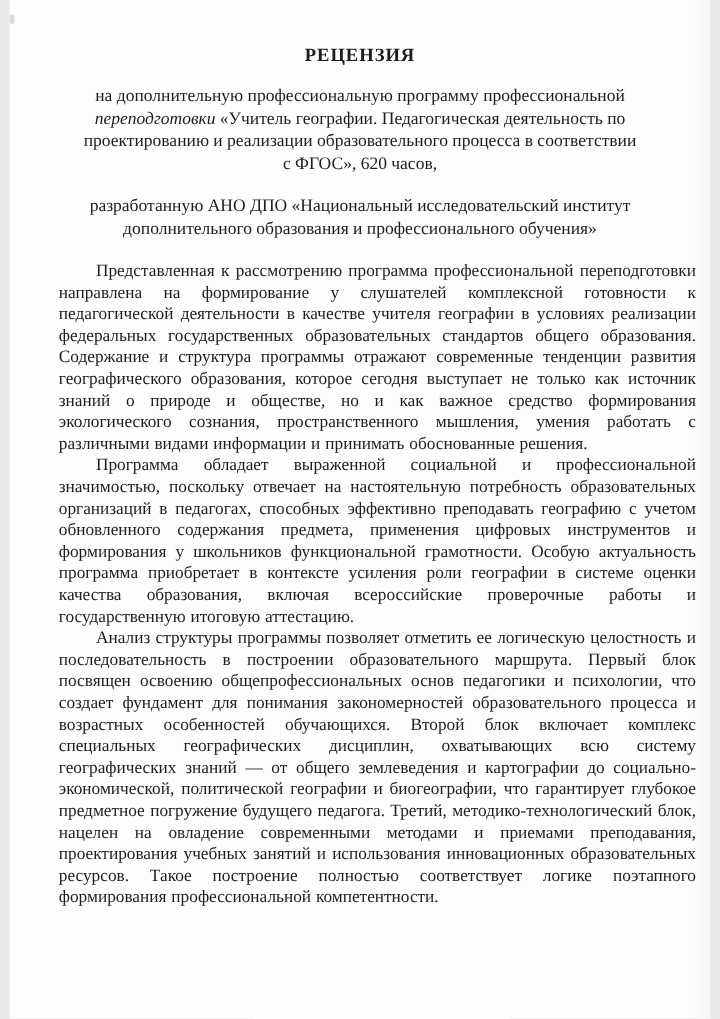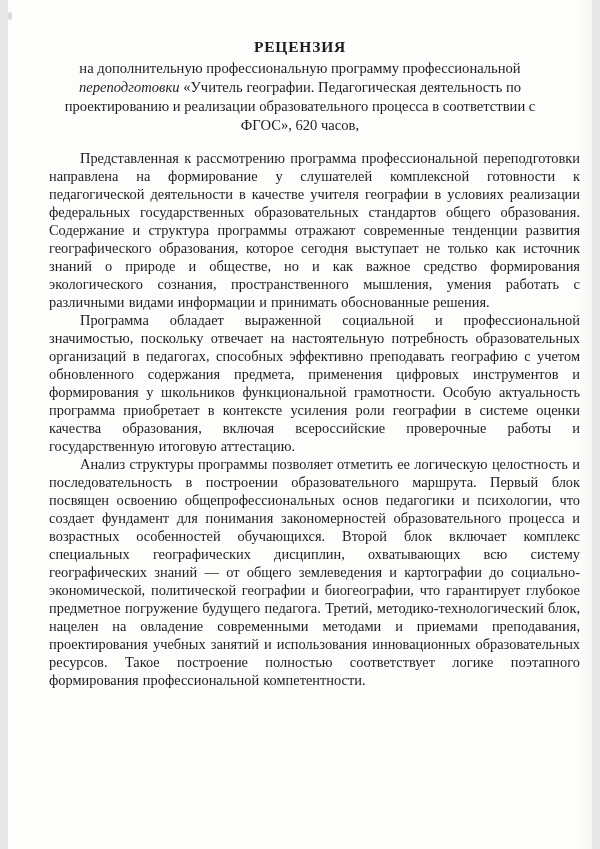--- a/index.html
+++ b/index.html
@@ -46,21 +46,21 @@
     font-weight: 700;
     letter-spacing: 0.8px;
   }
   .doc-subtitle {
     margin: 4px 41px 0 41px;
     text-align: center;
     font-size: 14.6px;
     line-height: 19px;
   }
   .doc-subtitle p {
-    margin: 4px;
+    margin: 16px;
   }
   .subtitle-emphasis {
     font-style: italic;
   }
   .doc-body {
     margin: 14px 12px 0 41px;
     text-align: justify;
     font-size: 14.4px;
     line-height: 18px;
     word-spacing: 0.5px;
@@ -74,20 +74,21 @@
 <body>
 
 <div class="page">
 
   <div class="scan-speck"></div>
 
   <h1 class="doc-title">РЕЦЕНЗИЯ</h1>
 
   <div class="doc-subtitle">
     <p><span>на дополнительную профессиональную программу профессиональной </span><span class="subtitle-emphasis">переподготовки</span><span> «Учитель географии. Педагогическая деятельность по проектированию и реализации образовательного процесса в соответствии с ФГОС», 620 часов,</span></p>
+    <p>разработанную АНО ДПО «Национальный исследовательский институт дополнительного образования и профессионального обучения»</p>
   </div>
 
   <div class="doc-body">
     <p>Представленная к рассмотрению программа профессиональной переподготовки направлена на формирование у слушателей комплексной готовности к педагогической деятельности в качестве учителя географии в условиях реализации федеральных государственных образовательных стандартов общего образования. Содержание и структура программы отражают современные тенденции развития географического образования, которое сегодня выступает не только как источник знаний о природе и обществе, но и как важное средство формирования экологического сознания, пространственного мышления, умения работать с различными видами информации и принимать обоснованные решения.</p>
     <p>Программа обладает выраженной социальной и профессиональной значимостью, поскольку отвечает на настоятельную потребность образовательных организаций в педагогах, способных эффективно преподавать географию с учетом обновленного содержания предмета, применения цифровых инструментов и формирования у школьников функциональной грамотности. Особую актуальность программа приобретает в контексте усиления роли географии в системе оценки качества образования, включая всероссийские проверочные работы и государственную итоговую аттестацию.</p>
     <p>Анализ структуры программы позволяет отметить ее логическую целостность и последовательность в построении образовательного маршрута. Первый блок посвящен освоению общепрофессиональных основ педагогики и психологии, что создает фундамент для понимания закономерностей образовательного процесса и возрастных особенностей обучающихся. Второй блок включает комплекс специальных географических дисциплин, охватывающих всю систему географических знаний — от общего землеведения и картографии до социально-экономической, политической географии и биогеографии, что гарантирует глубокое предметное погружение будущего педагога. Третий, методико-технологический блок, нацелен на овладение современными методами и приемами преподавания, проектирования учебных занятий и использования инновационных образовательных ресурсов. Такое построение полностью соответствует логике поэтапного формирования профессиональной компетентности.</p>
   </div>
 
 </div>
 

